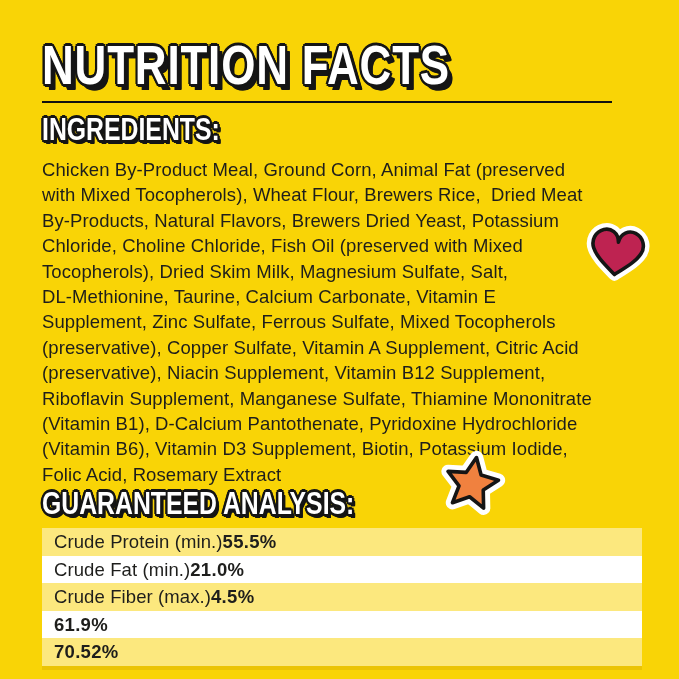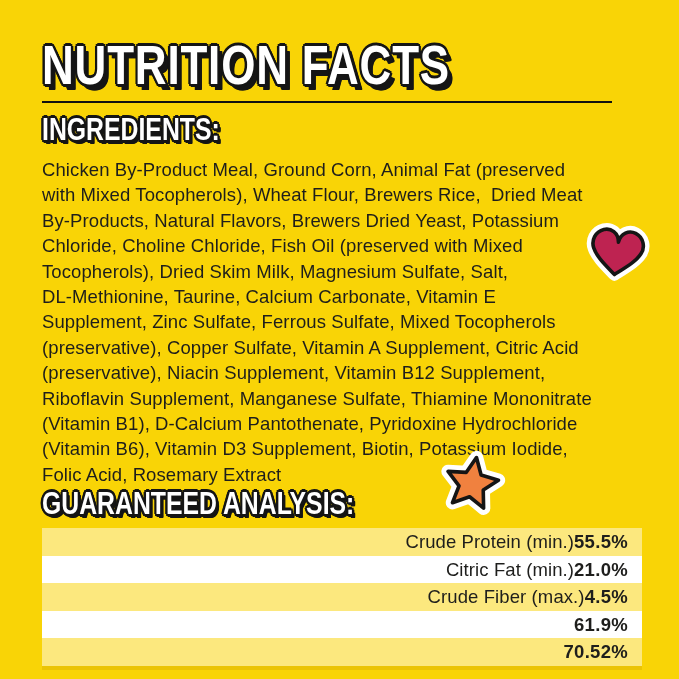--- a/index.html
+++ b/index.html
@@ -77,21 +77,21 @@
   
   .analysis-table {
     margin-top: 9px;
     width: 600px;
     box-shadow: 0 4px 0 rgba(170, 130, 0, 0.18);
   }
   .arow {
     height: 27.5px;
     display: flex;
     align-items: center;
-    justify-content: flex-end;
+    justify-content: flex-start;
     padding: 0 14px 0 12px;
     font-size: 18.5px;
   }
   .arow:nth-child(odd)  { background: var(--row-odd); }
   .arow:nth-child(even) { background: var(--row-even); }
   .alabel { letter-spacing: 0.1px; }
   .avalue { font-weight: 700; letter-spacing: 0.3px; }
   
   .heart-wrap {
     position: absolute;
@@ -137,21 +137,21 @@
 Folic Acid, Rosemary Extract</div>
 
   <div class="section-heading outlined analysis-heading">GUARANTEED ANALYSIS:</div>
 
   <div class="analysis-table">
       <div class="arow">
         <span class="alabel">Crude Protein (min.)</span>
         <span class="avalue">55.5%</span>
       </div>
       <div class="arow">
-        <span class="alabel">Citric Fat (min.)</span>
+        <span class="alabel">Crude Fat (min.)</span>
         <span class="avalue">21.0%</span>
       </div>
       <div class="arow">
         <span class="alabel">Crude Fiber (max.)</span>
         <span class="avalue">4.5%</span>
       </div>
       <div class="arow">
         <span class="avalue">61.9%</span>
       </div>
       <div class="arow">

